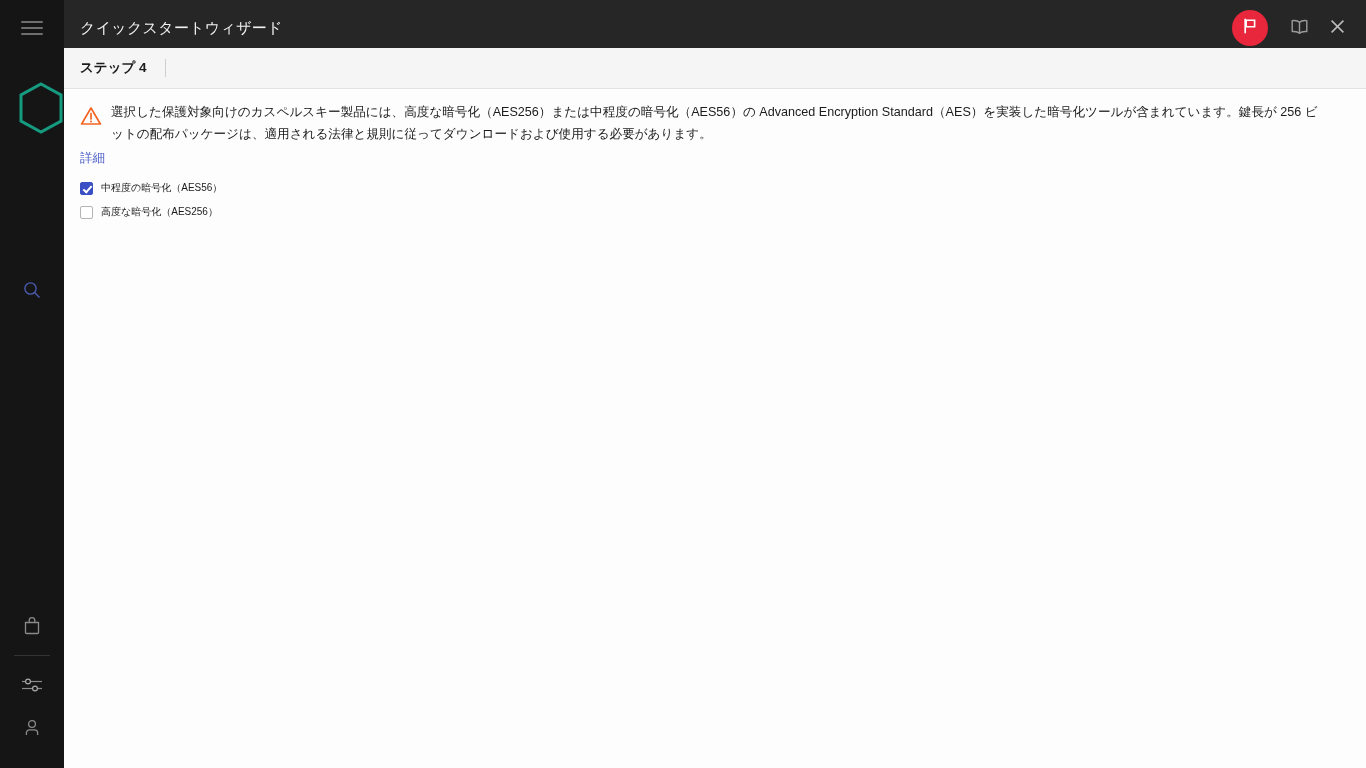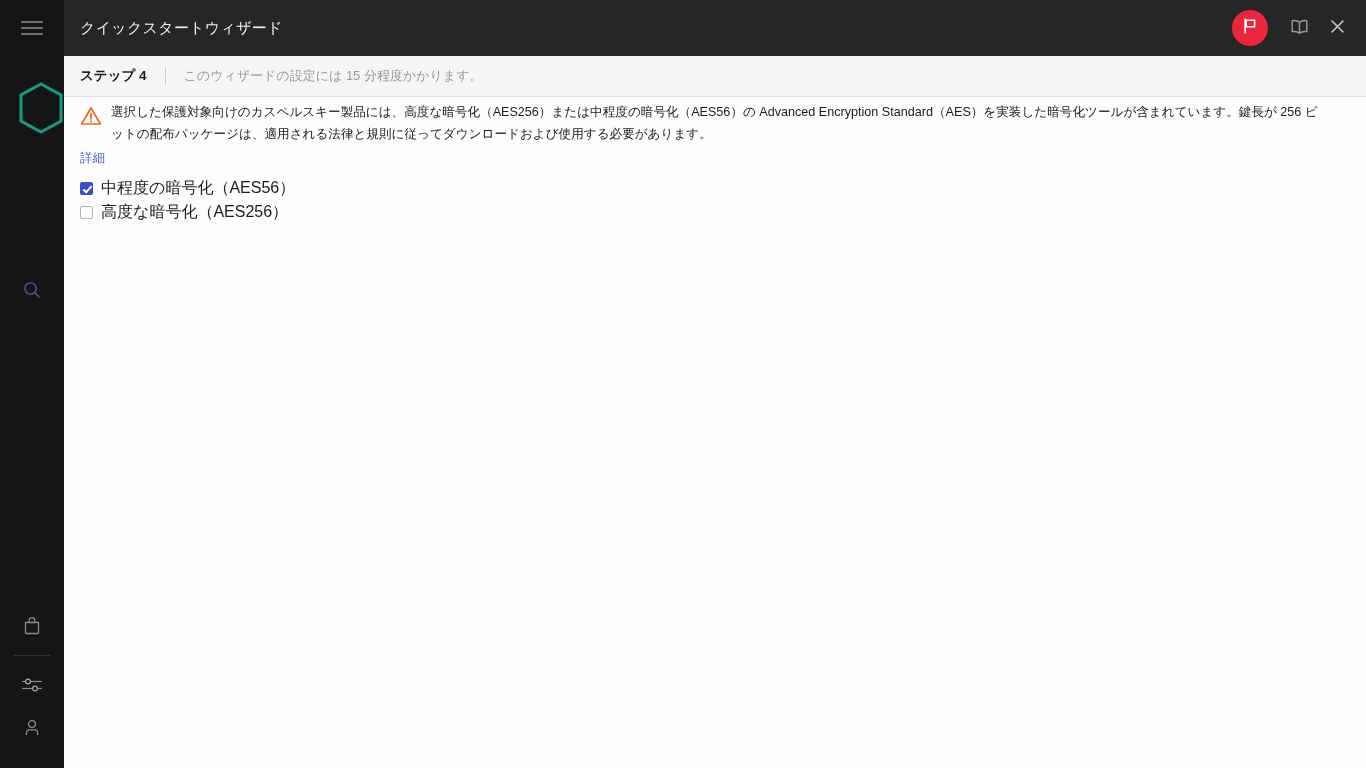--- a/index.html
+++ b/index.html
@@ -100,21 +100,21 @@
   }
   .tb-icon {
     width: 34px; height: 34px;
     display: flex; align-items: center; justify-content: center;
     cursor: pointer;
   }
 
   
   #stepbar {
     position: absolute;
-    left: 64px; top: 56px;
+    left: 64px; top: 48px;
     width: 1302px; height: 41px;
     background: #f5f5f5;
     border-bottom: 1px solid #e2e2e2;
     display: flex;
     align-items: center;
     z-index: 2;
   }
   #step-label {
     margin-left: 16px;
     font-size: 13.5px;
@@ -196,21 +196,21 @@
   .cb-box.checked::after {
     content: "";
     position: absolute;
     left: 4px; top: 1px;
     width: 3px; height: 7px;
     border: solid #ffffff;
     border-width: 0 2px 2px 0;
     transform: rotate(42deg);
   }
   .cb-label {
-    font-size: 16px;
+    font-size: 10px;
     color: #1b1b1b;
   }
 
   
   #footer {
     position: absolute;
     left: 64px; top: 700px;
     width: 1302px; height: 68px;
     background: #fdfdfd;
     border-top: 1px solid #e6e6e6;
@@ -334,21 +334,20 @@
             <line x1="14.4" y1="2.6" x2="2.6" y2="14.4" stroke="#bdbdbd" stroke-width="1.5"></line>
           </svg>
         </span>
       </div>
     </div>
   </header>
 
   <div id="stepbar">
     <div id="step-label">ステップ 4</div>
     <div class="step-sep"></div>
-    <div id="step-hint">このウィザードの設定には 15 分程度かかります。</div>
   </div>
 
   <main id="content">
 
 
     <div class="warn-row">
       <span class="warn-icon">
         <svg width="22" height="20" viewBox="0 0 22 20">
           <path d="M11 2 L20.4 18 H1.6 Z" fill="none" stroke="#f26522" stroke-width="1.7" stroke-linejoin="round"></path>
           <line x1="11" y1="7.5" x2="11" y2="13" stroke="#f26522" stroke-width="1.7" stroke-linecap="round"></line>

